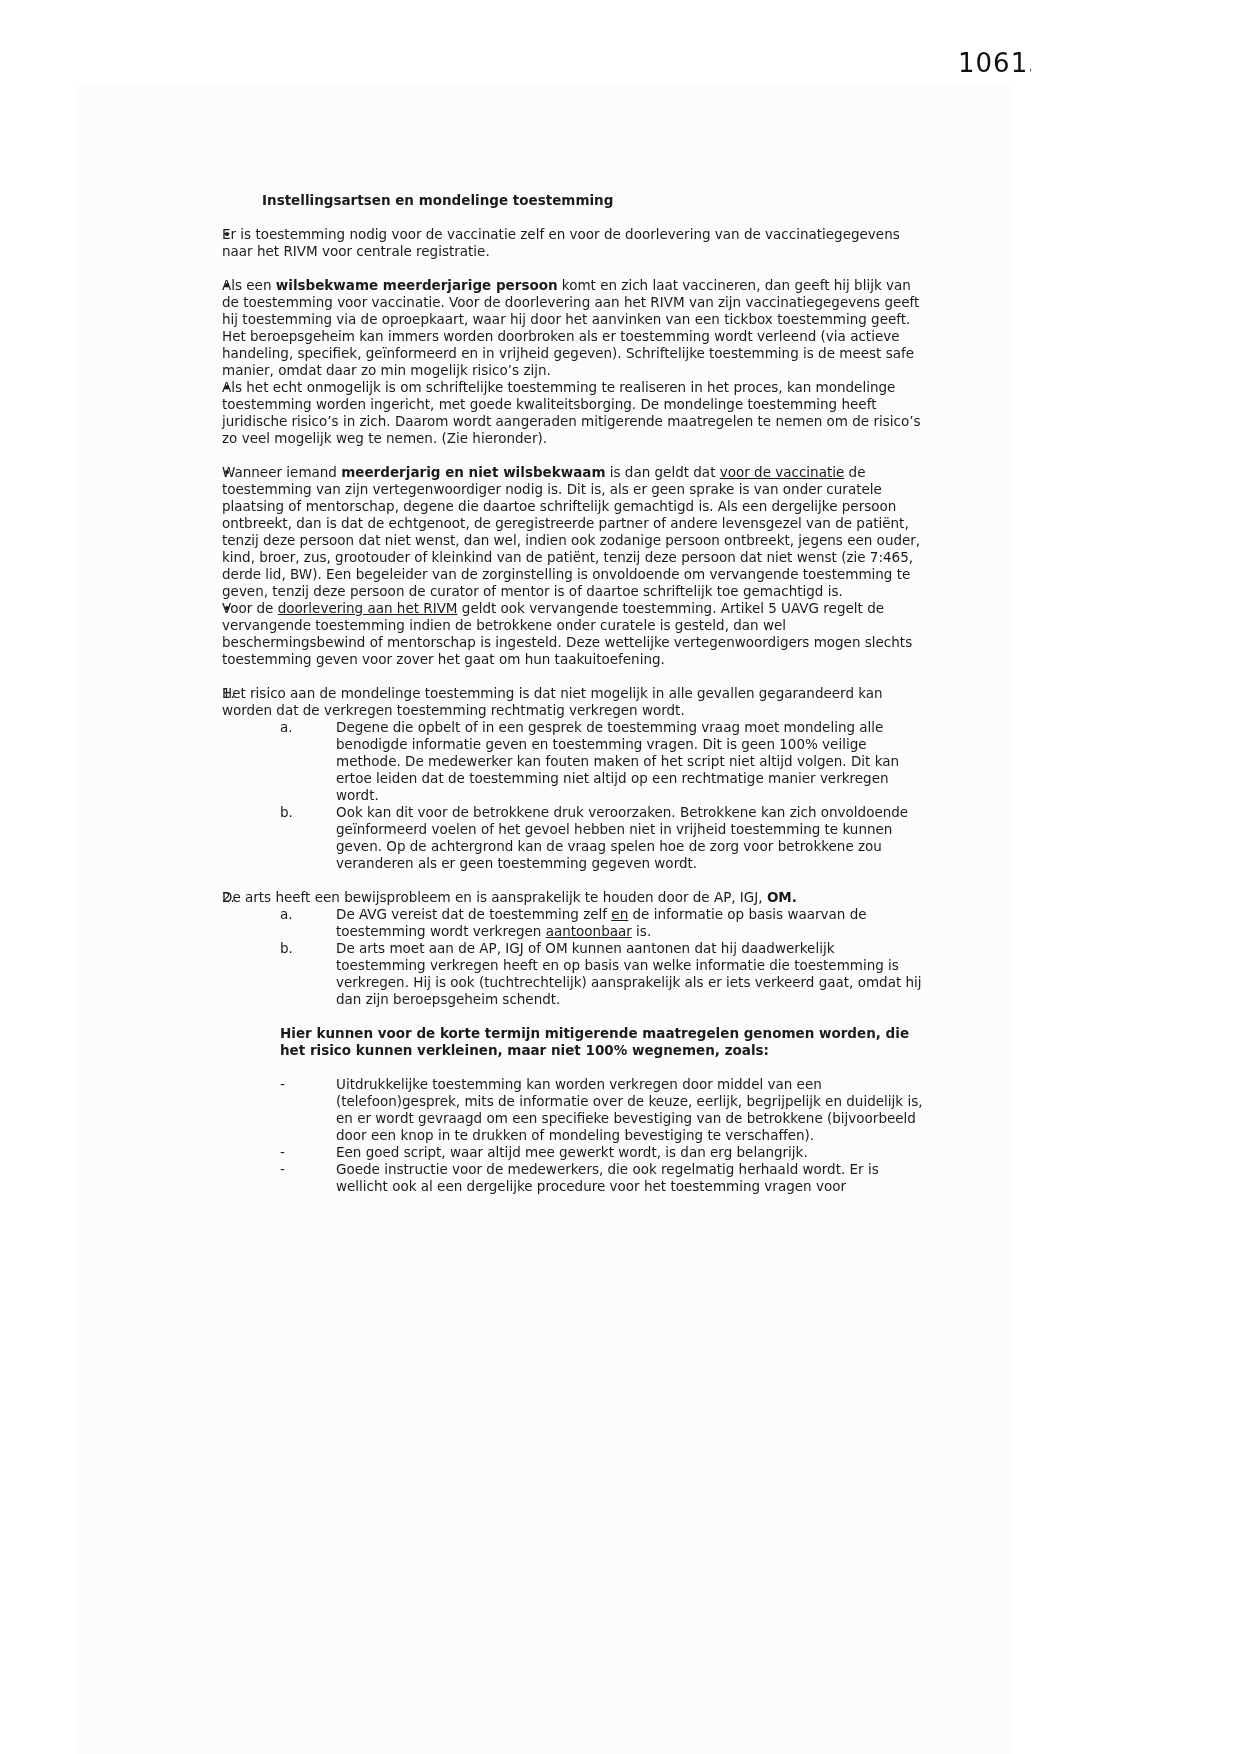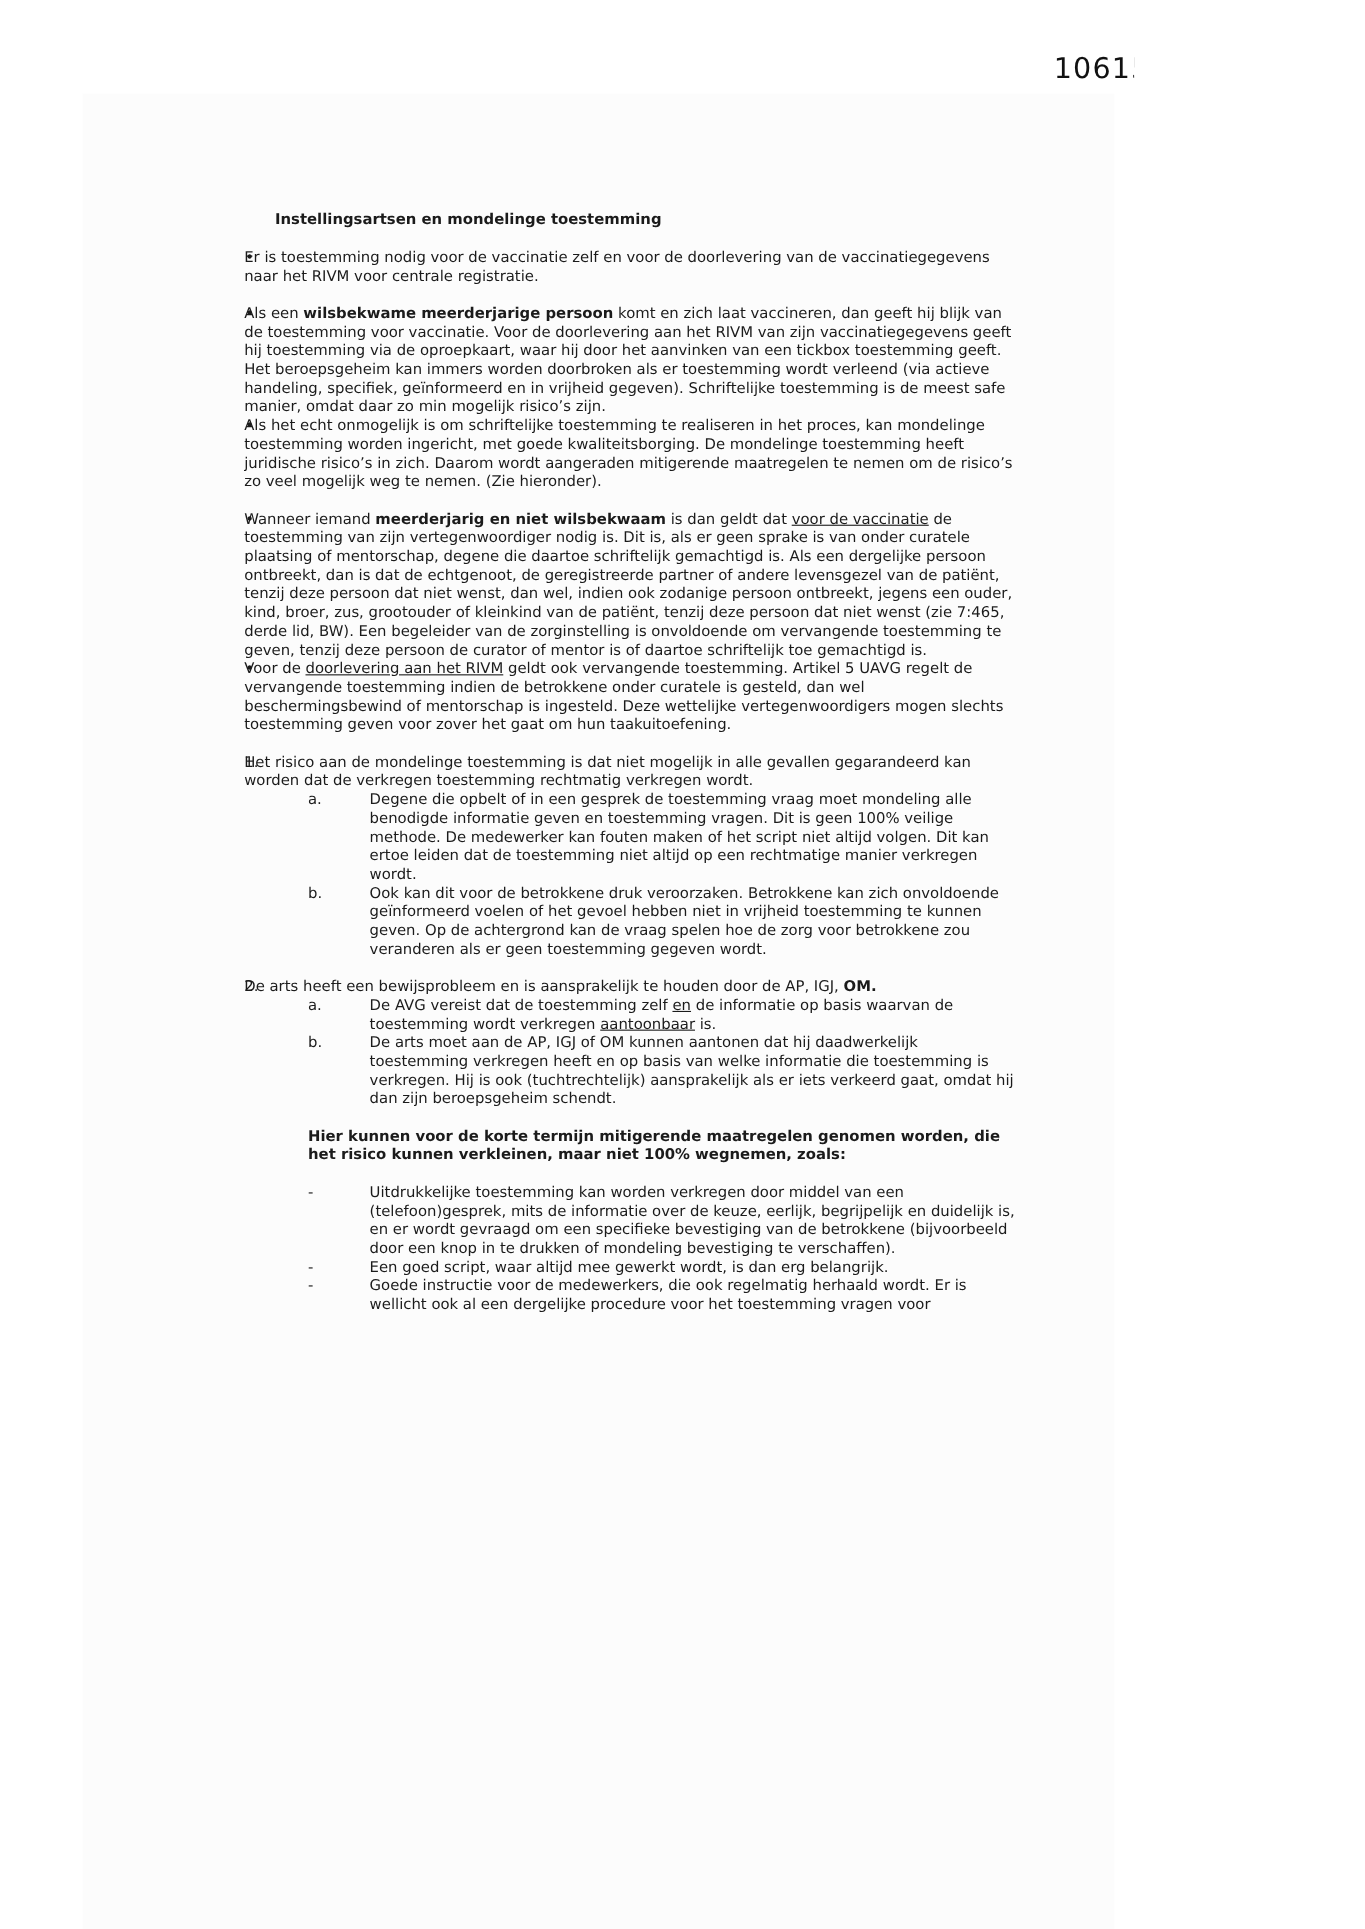--- a/index.html
+++ b/index.html
@@ -31,21 +31,21 @@
   }
   .content {
     position: absolute;
     left: 222px; top: 192px; width: 706px;
     font-size: 13.5px;
     line-height: 17px;
   }
   .block { position: relative; }
   .block.gap { margin-top: 17px; }
   .marker { position: absolute; top: 0; }
-  .heading .text { margin-left: 28px; font-weight: bold; }
+  .heading .text { margin-left: 40px; font-weight: bold; }
   .bullet .marker { left: 1px; }
   .num .marker { left: 0; }
   .bullet .text, .num .text { }
   .sub .marker, .dash .marker { left: 58px; }
   .sub .text, .dash .text { margin-left: 114px; }
   .boldpara .text { margin-left: 58px; font-weight: bold; }
   .b { font-weight: bold; }
   .u { text-decoration: underline; }
 </style>
 </head>

